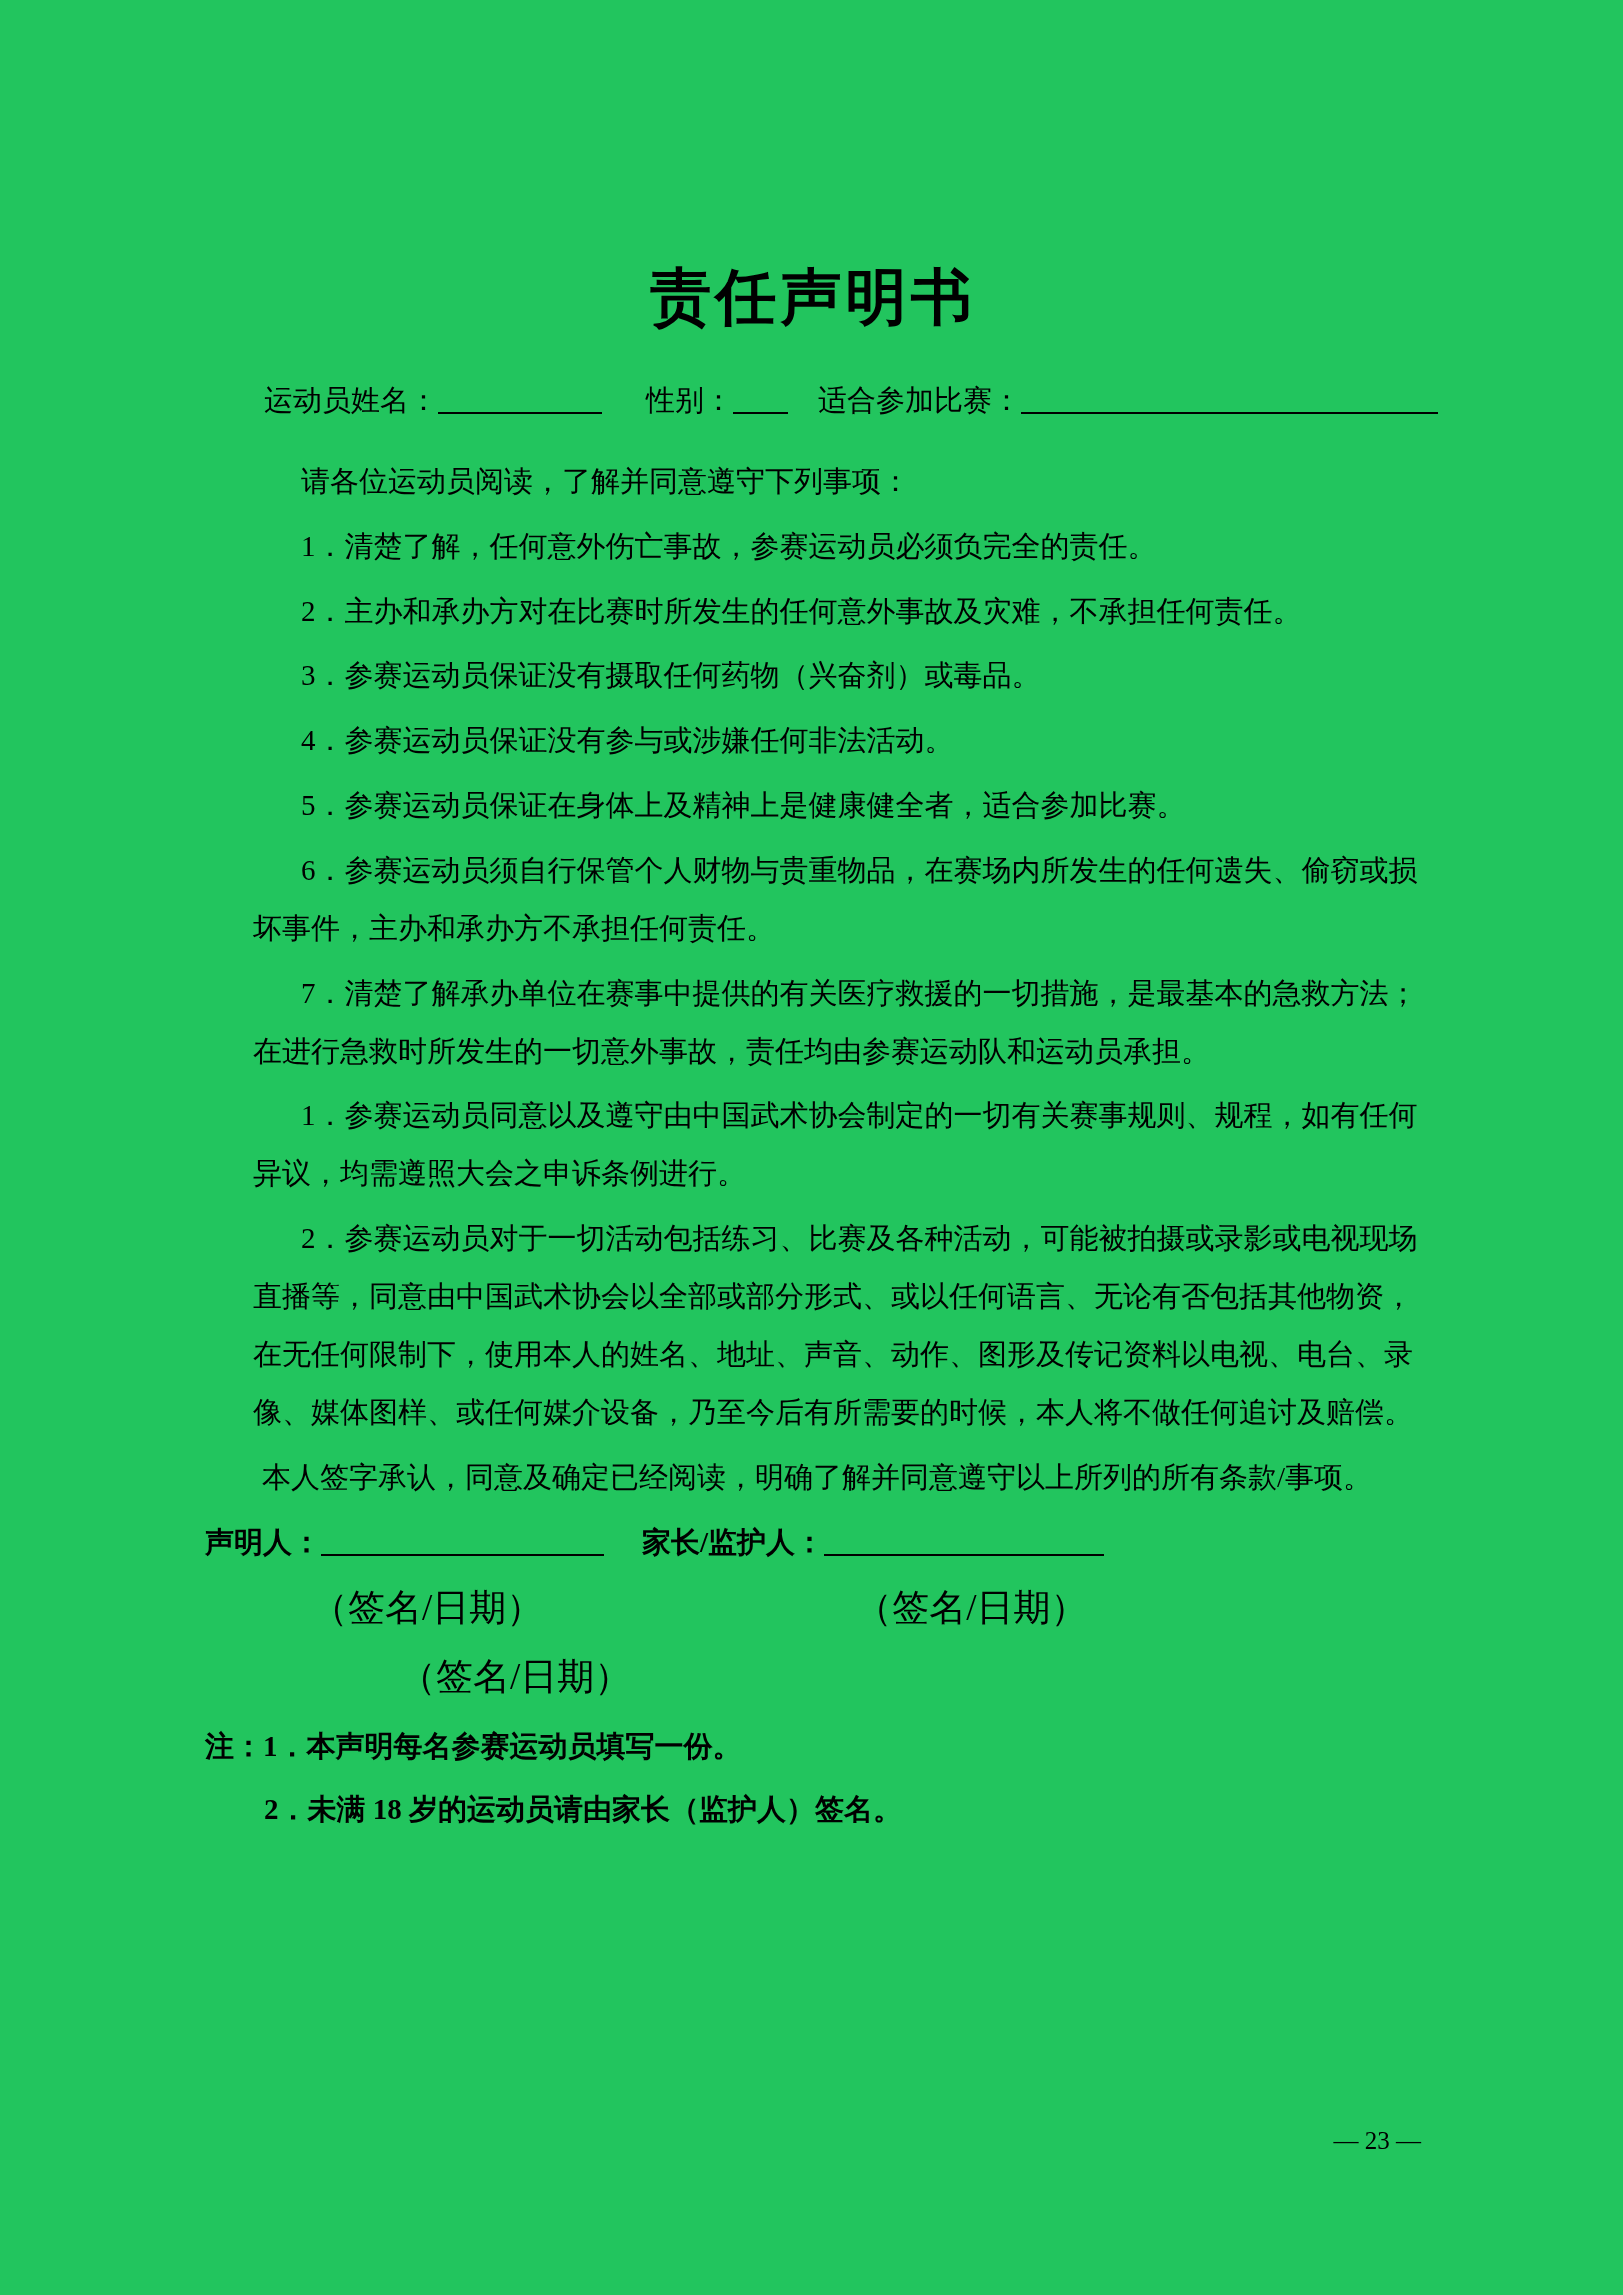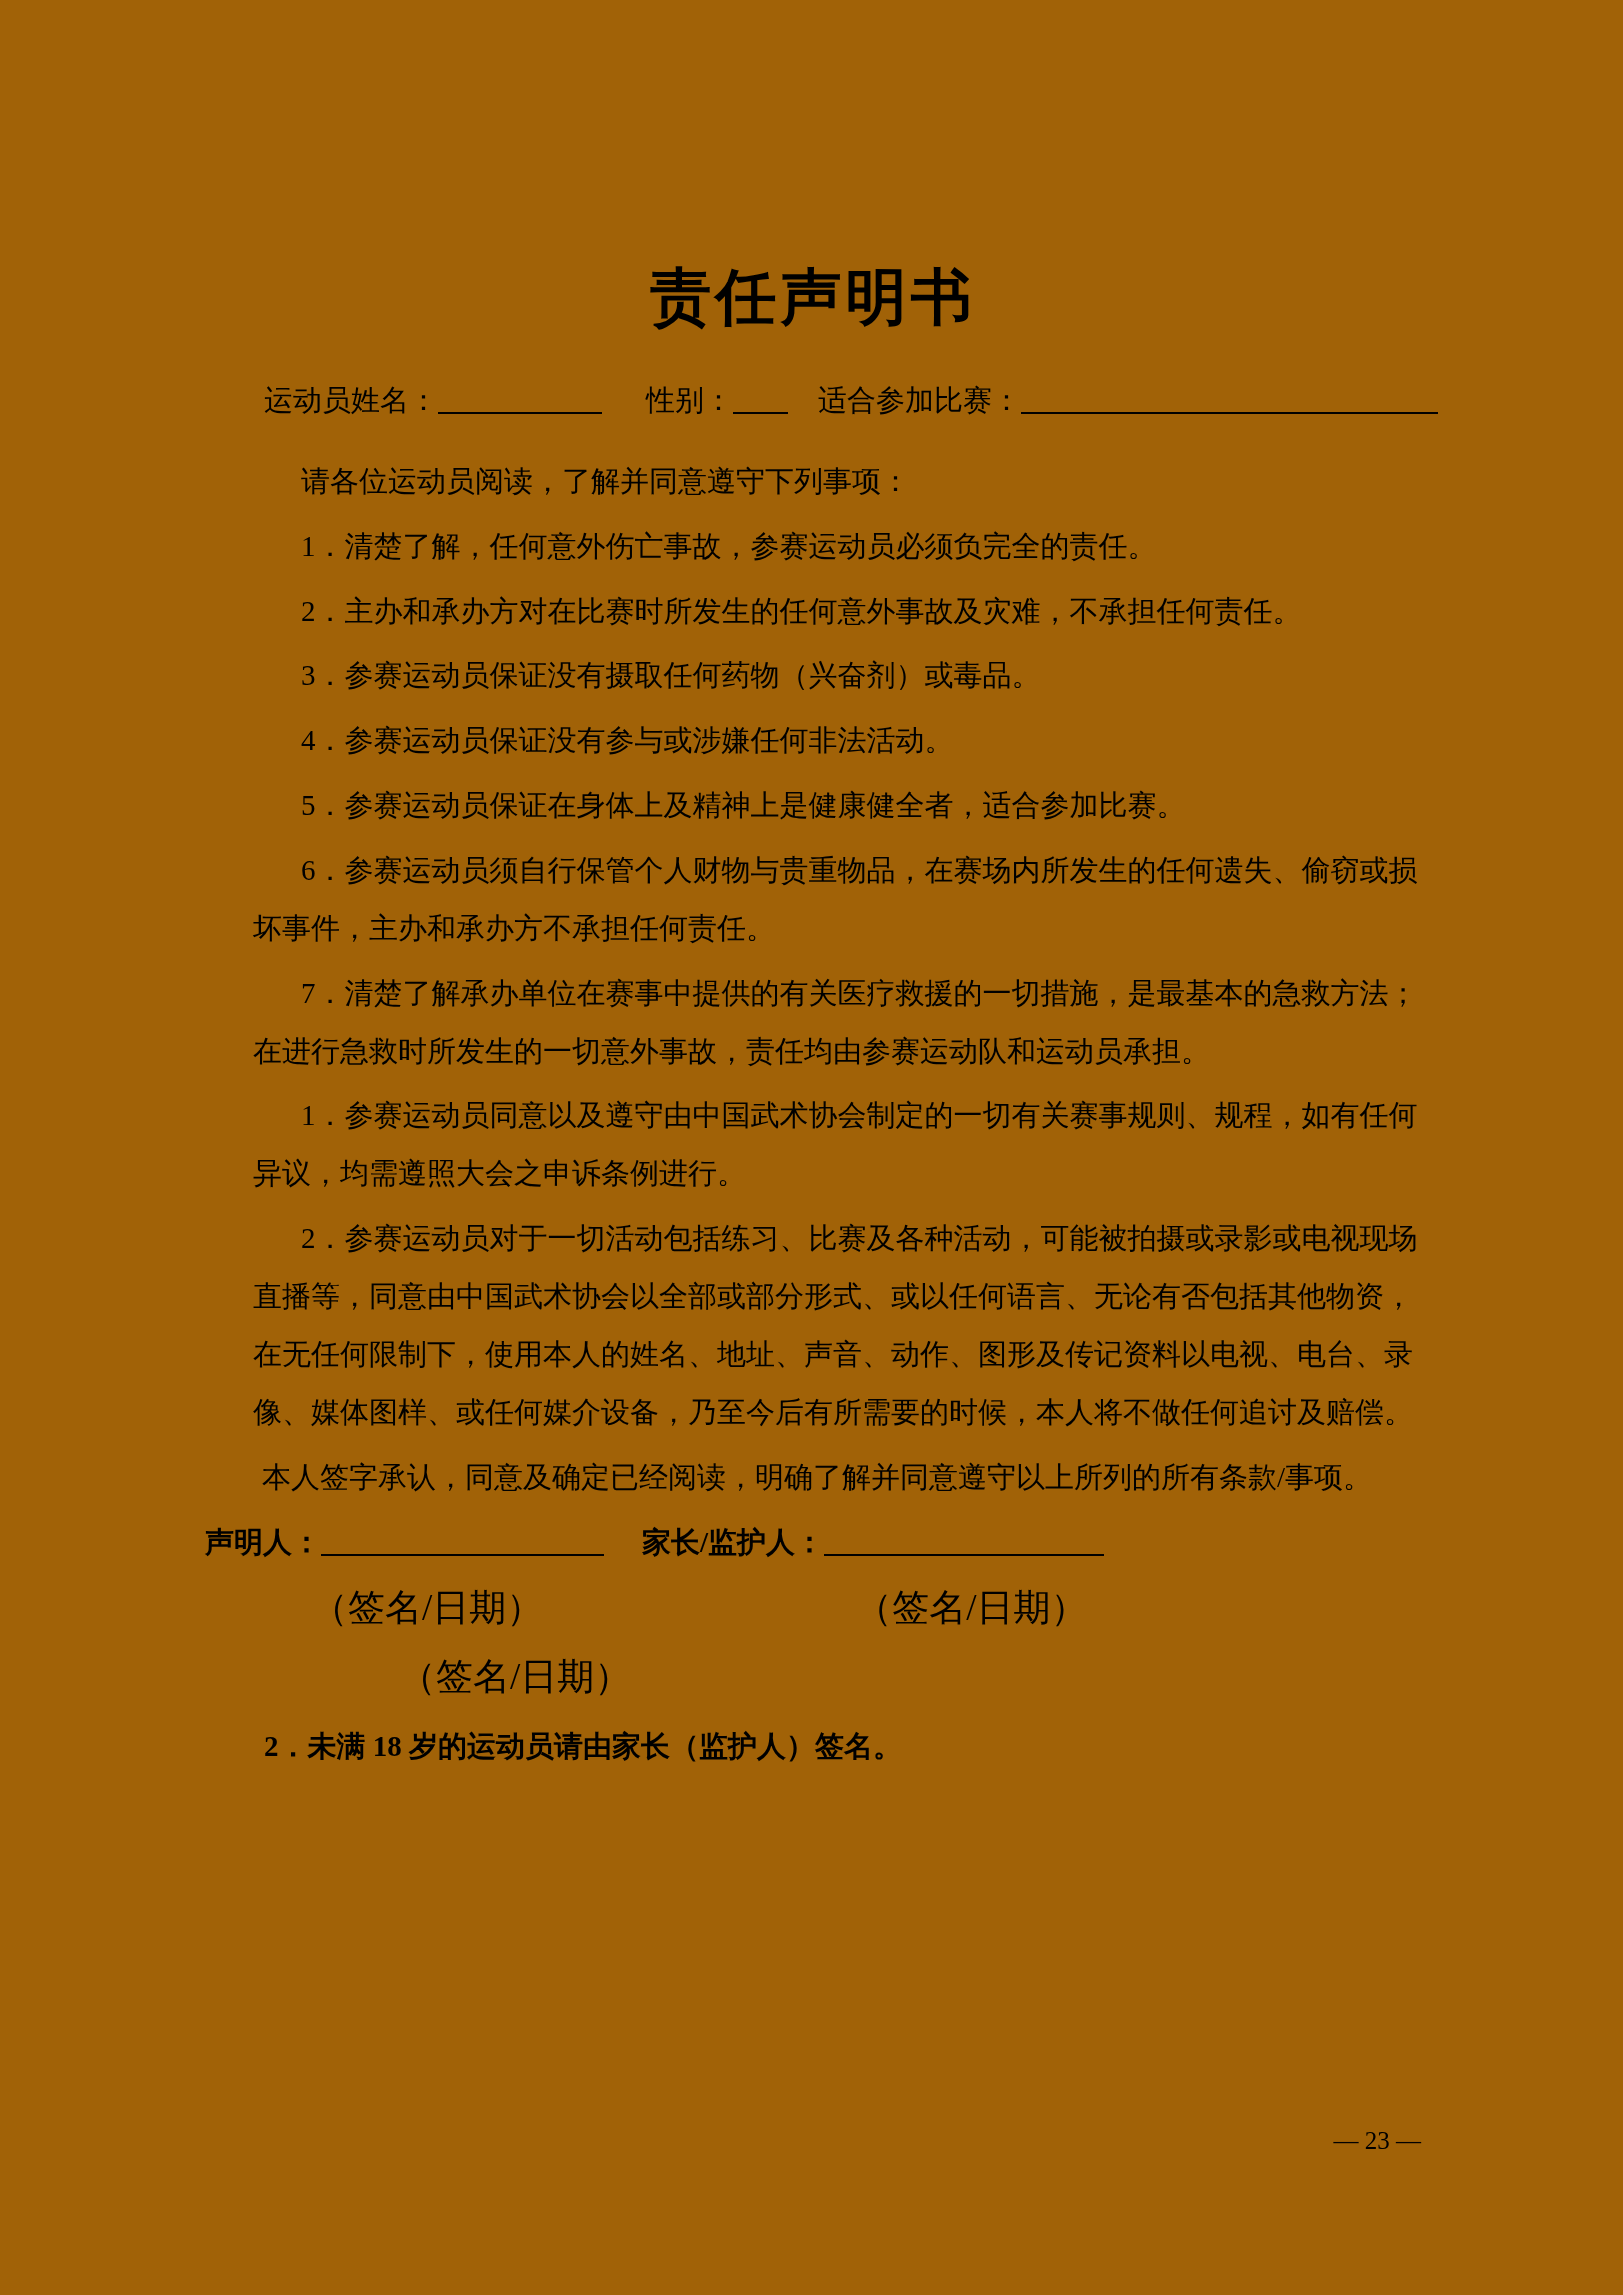--- a/index.html
+++ b/index.html
@@ -13,21 +13,21 @@
     color: #000;
     font-family: "Liberation Serif", serif;
   }
   .page {
     position: relative;
     width: 1623px;
     height: 2295px;
     box-sizing: border-box;
     padding: 263px 202px 0 205px;
     overflow: hidden;
-    background: #a16207;
+    background: #22c55e;
   }
   .title {
     font-size: 61px;
     line-height: 70px;
     font-weight: 700;
     text-align: center;
     letter-spacing: 4.1px;
     margin: 0 0 46px 0;
   }
   .body-text, p.clause, p.intro, p.closing {
@@ -121,18 +121,19 @@
 
   <div class="hint-row">
     <span class="hint-indent1"></span><span>（签名/日期）</span><span class="hint-gap"></span><span>（签名/日期）</span>
   </div>
 
 
   <div class="hint-row">
     <span class="hint-indent2"></span><span>（签名/日期）</span>
   </div>
 
+  <p class="note">注：1．本声明每名参赛运动员填写一份。</p>
   <p class="note note-2">2．未满 18 岁的运动员请由家长（监护人）签名。</p>
 
   <div class="footer">— 23 —</div>
 
 </div>
 
 
 </body></html>

